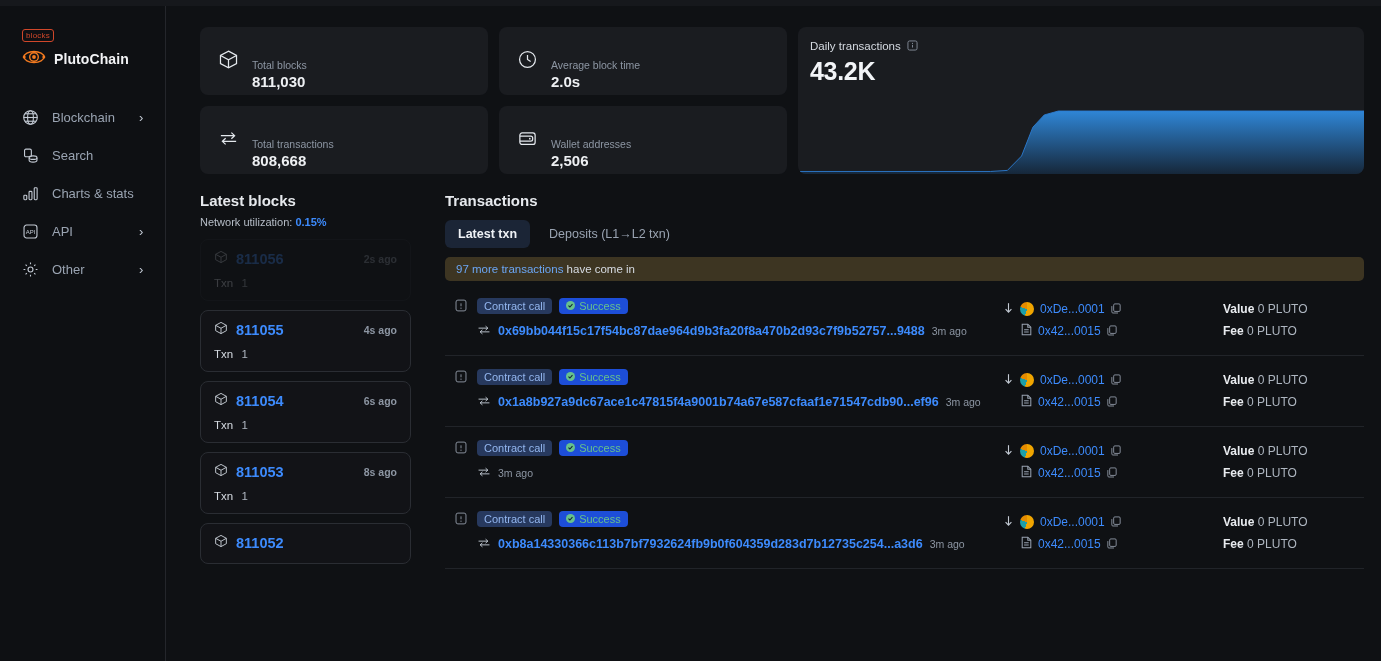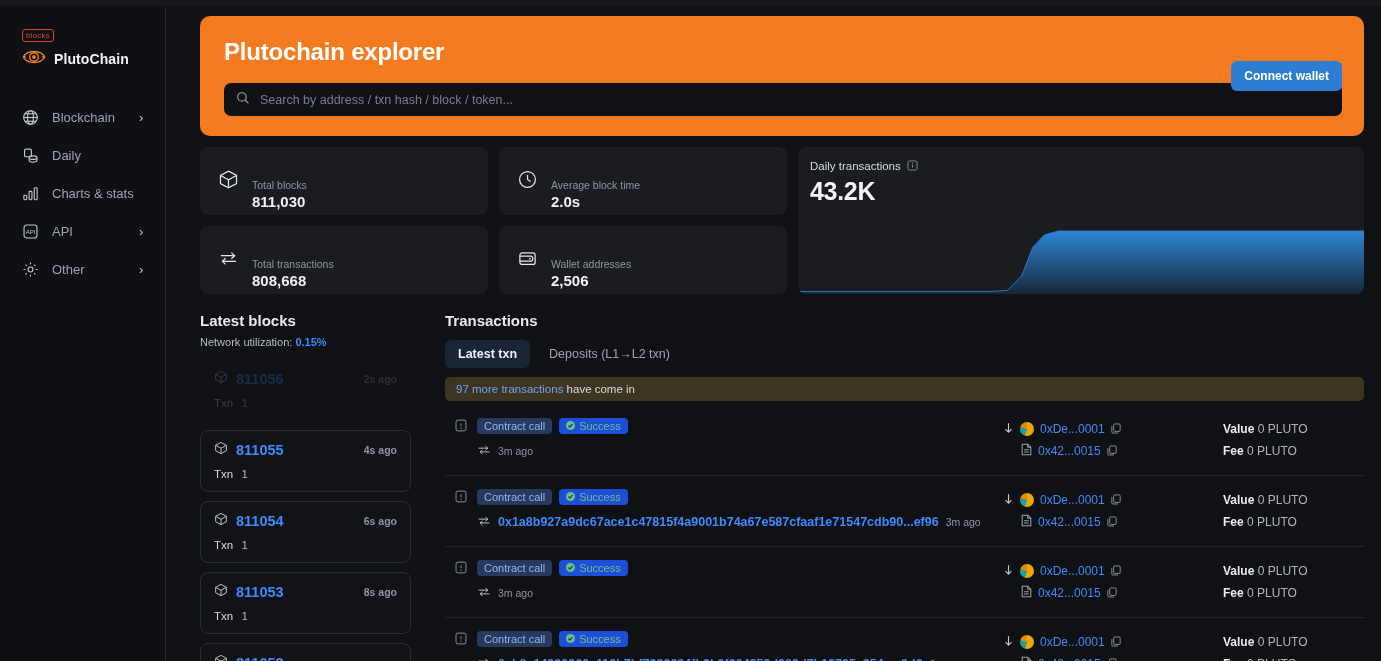--- a/index.html
+++ b/index.html
@@ -222,21 +222,21 @@
       </div>
 
       <div class="navitem">
         <span class="nav-ico">
           <svg width="17" height="17" viewBox="0 0 20 20" fill="none" stroke="#c3cad4" stroke-width="1.3">
             <rect x="3" y="2.5" width="8" height="9" rx="1.6"></rect>
             <ellipse cx="13" cy="12.5" rx="4.6" ry="2.1"></ellipse>
             <path d="M8.4 12.5v3.2c0 1.16 2.06 2.1 4.6 2.1s4.6-.94 4.6-2.1v-3.2"></path>
           </svg>
         </span>
-        <span class="nav-lbl">Daily</span>
+        <span class="nav-lbl">Search</span>
         <span class="chev"></span>
       </div>
 
       <div class="navitem">
         <span class="nav-ico">
           <svg width="17" height="17" viewBox="0 0 20 20" fill="none" stroke="#c3cad4" stroke-width="1.3">
             <rect x="2.2" y="12" width="3.4" height="5.3" rx="1"></rect>
             <rect x="8.3" y="7.5" width="3.4" height="9.8" rx="1"></rect>
             <rect x="14.4" y="3.2" width="3.4" height="14.1" rx="1"></rect>
           </svg>
@@ -265,33 +265,20 @@
         </span>
         <span class="nav-lbl">Other</span>
         <span class="chev">›</span>
       </div>
 
     </nav>
   </aside>
 
   <main class="main">
 
-    <section class="hero">
-      <h1>Plutochain explorer</h1>
-      <button class="connect-btn">Connect wallet</button>
-      <div class="searchbar">
-        <span>
-          <svg width="14" height="14" viewBox="0 0 18 18" fill="none" stroke="#98a1ae" stroke-width="1.5">
-            <circle cx="7.6" cy="7.6" r="5.4"></circle>
-              <line x1="11.6" y1="11.6" x2="16" y2="16"></line>
-          </svg>
-        </span>
-        <span class="ph">Search by address / txn hash / block / token...</span>
-      </div>
-    </section>
 
     <section class="stats">
       <div class="statcol">
 
         <div class="statcard">
           <span>
             <svg width="21" height="21" viewBox="0 0 22 22" fill="none" stroke="#e4e8ed" stroke-width="1.3">
               <path d="M11 2.2 19.4 6.8v8.4L11 19.8 2.6 15.2V6.8z"></path>
               <path d="M2.6 6.8 11 11.4l8.4-4.6M11 11.4v8.4"></path>
             </svg>
@@ -504,20 +491,21 @@
                     <span>Success</span>
                   </span>
                 </div>
                 <div class="hashrow">
                   <span>
                     <svg width="14" height="12" viewBox="0 0 18 14" fill="none" stroke="#c3cad4" stroke-width="1.2">
                       <path d="M2 4.6h12M11 2 14 4.6 11 7.2"></path>
                         <path d="M16 9.4H4M7 6.8 4 9.4l3 2.6"></path>
                     </svg>
                   </span>
+                  <span class="hash">0x69bb044f15c17f54bc87dae964d9b3fa20f8a470b2d93c7f9b52757...9488</span>
                   <span class="hage">3m ago</span>
                 </div>
               </div>
             </div>
 
             <div class="txmid">
               <div class="addrline">
                 <span>
                   <svg width="11" height="12" viewBox="0 0 12 14" fill="none" stroke="#c3cad4" stroke-width="1.3">
                     <line x1="6" y1="1.4" x2="6" y2="11.4"></line>

